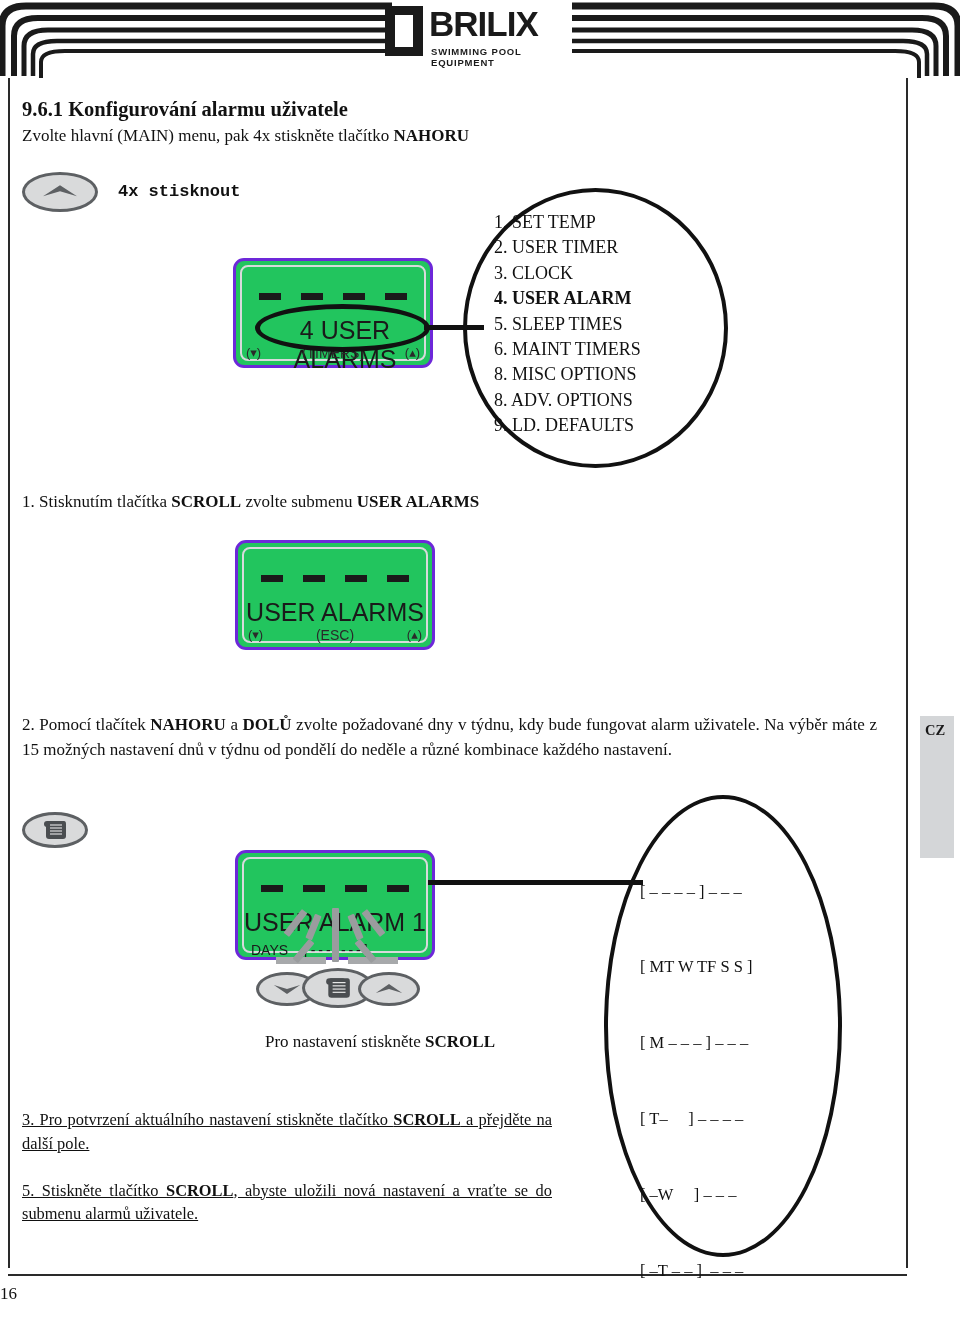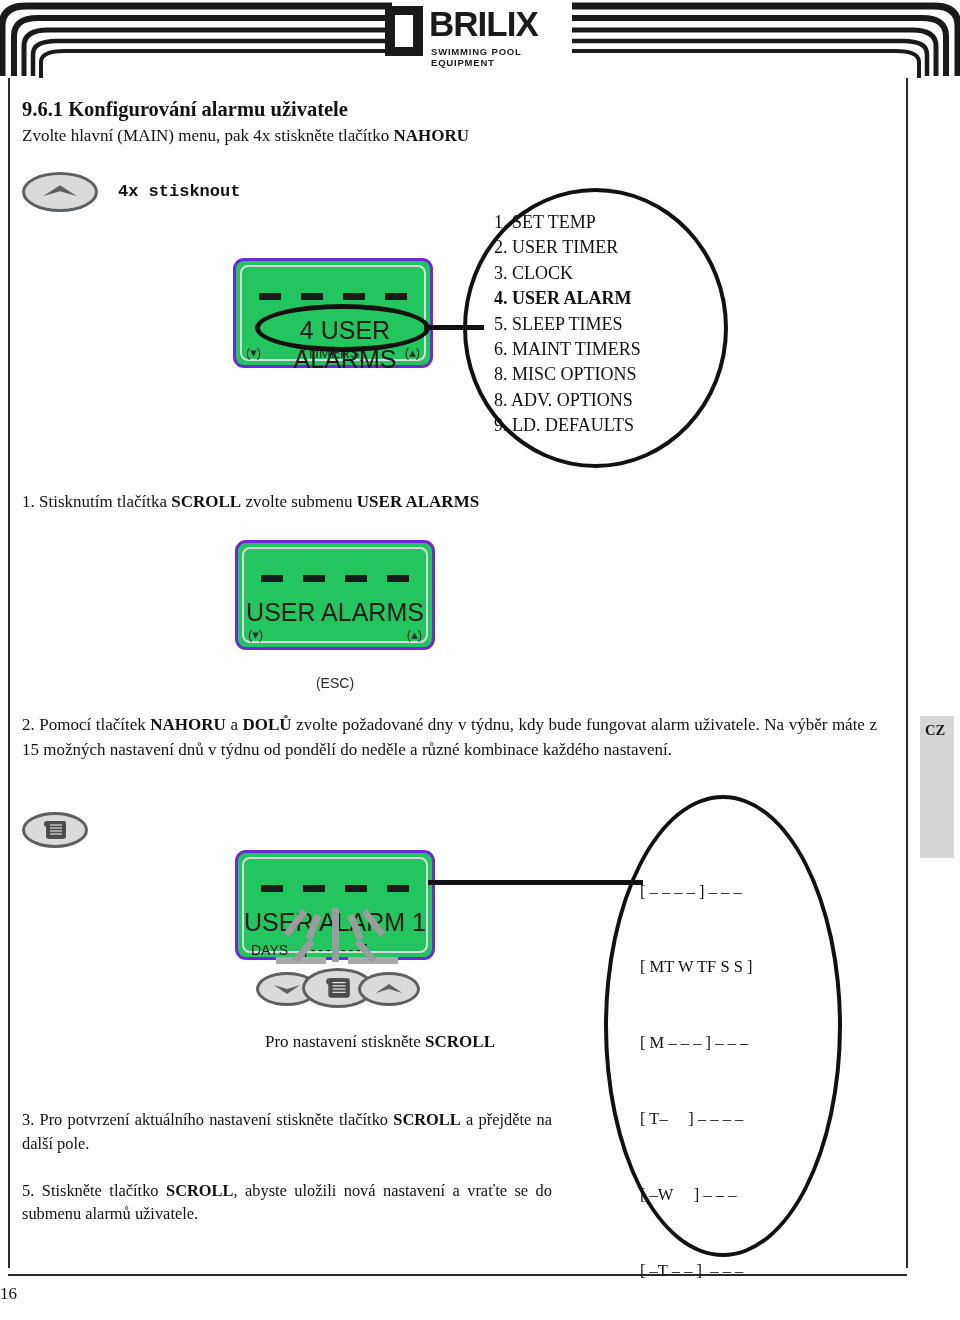--- a/index.html
+++ b/index.html
@@ -28,21 +28,21 @@
   
   .h-title{position:absolute;left:22px;top:98px;font-size:20.5px;font-weight:bold;}
   .h-sub{position:absolute;left:22px;top:126px;font-size:17px;}
   .b{font-weight:bold;}
 
   .press4x{position:absolute;left:118px;top:182px;font-size:17px;font-weight:bold;font-family:Liberation Mono, monospace;}
 
   .step1{position:absolute;left:22px;top:492px;font-size:17px;}
   .para2{position:absolute;left:22px;top:712px;width:855px;font-size:17px;line-height:25px;text-align:justify;}
   .caption-scroll{position:absolute;left:232px;top:1032px;font-size:17px;margin-left:33px;}
-  .steps345{position:absolute;left:22px;top:1108px;width:530px;font-size:16.4px;line-height:23.5px;text-align:justify;}
+  .steps345{position:absolute;left:22px;top:1108px;width:530px;font-size:16.4px;line-height:23.5px;text-align:justify;text-decoration:underline;}
   .pageno{position:absolute;left:0;top:1284px;width:915px;text-align:left;font-size:17px;}
 
   
   .cz-tab{position:absolute;left:920px;top:716px;width:34px;height:142px;background:#d4d6d8;}
   .cz-label{position:absolute;left:925px;top:722px;font-size:14.5px;font-weight:bold;color:#1a1a1a;}
 
   
   .btn-oval{position:absolute;border-radius:50%;background:#d9dadb;
       border:3.5px solid #5d6063;box-sizing:border-box;}
   .chev{position:absolute;left:0;top:0;width:100%;height:100%;}
@@ -156,21 +156,21 @@
   <div class="lcd" style="left:235px;top:540px;width:200px;height:110px;">
     <div class="lcd-inner"></div>
     <div class="lcd-dashes" style="top:32px;">
       <div class="lcd-dash"></div>
       <div class="lcd-dash"></div>
       <div class="lcd-dash"></div>
       <div class="lcd-dash"></div>
     </div>
     <div class="lcd-main" style="top:55px;">USER ALARMS</div>
     <div class="lcd-corner" style="left:10px;top:84px;">(▾)</div>
-    <div class="lcd-sub" style="top:84px;margin-top:48px;">(ESC)</div>
+    <div class="lcd-sub" style="top:84px;">(ESC)</div>
     <div class="lcd-corner" style="right:10px;top:84px;">(▴)</div>
   </div>
 
   <div class="para2"><span>2. Pomocí tlačítek </span><span class="b">NAHORU</span><span> a </span><span class="b">DOLŮ</span><span> zvolte požadované dny v týdnu, kdy bude fungovat alarm uživatele. Na výběr máte z 15 možných nastavení dnů v týdnu od pondělí do neděle a různé kombinace každého nastavení.</span></div>
 
   <div class="cz-tab"></div>
   <div class="cz-label">CZ</div>
 
   <div class="btn-oval" style="left:22px;top:812px;width:66px;height:36px;">
     <svg class="scroll-ico" width="26" height="26" viewBox="0 0 26 26">

